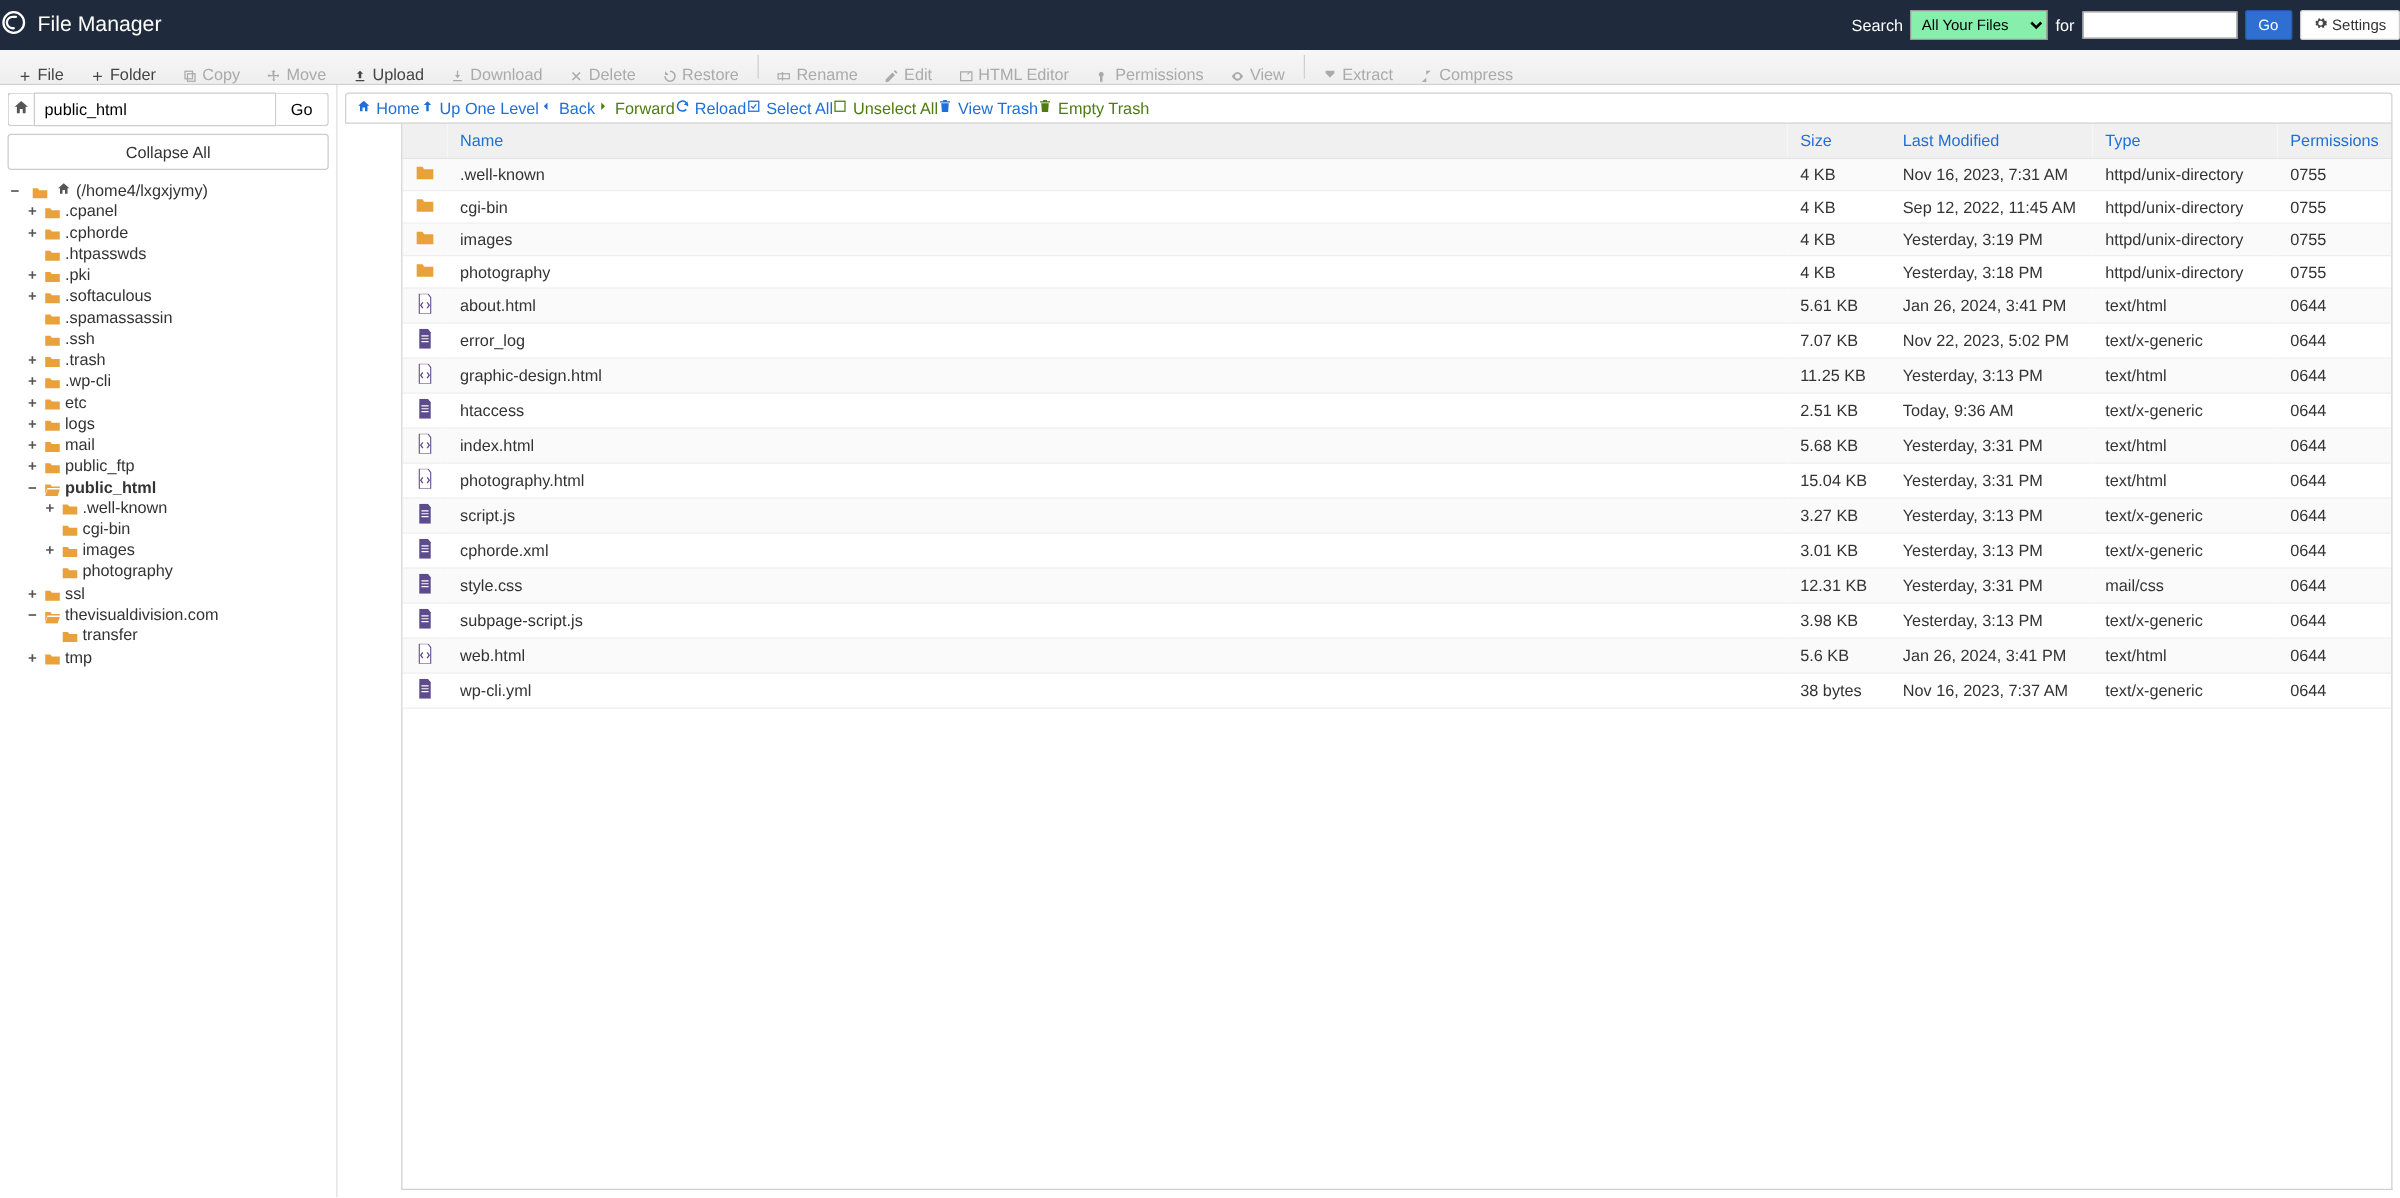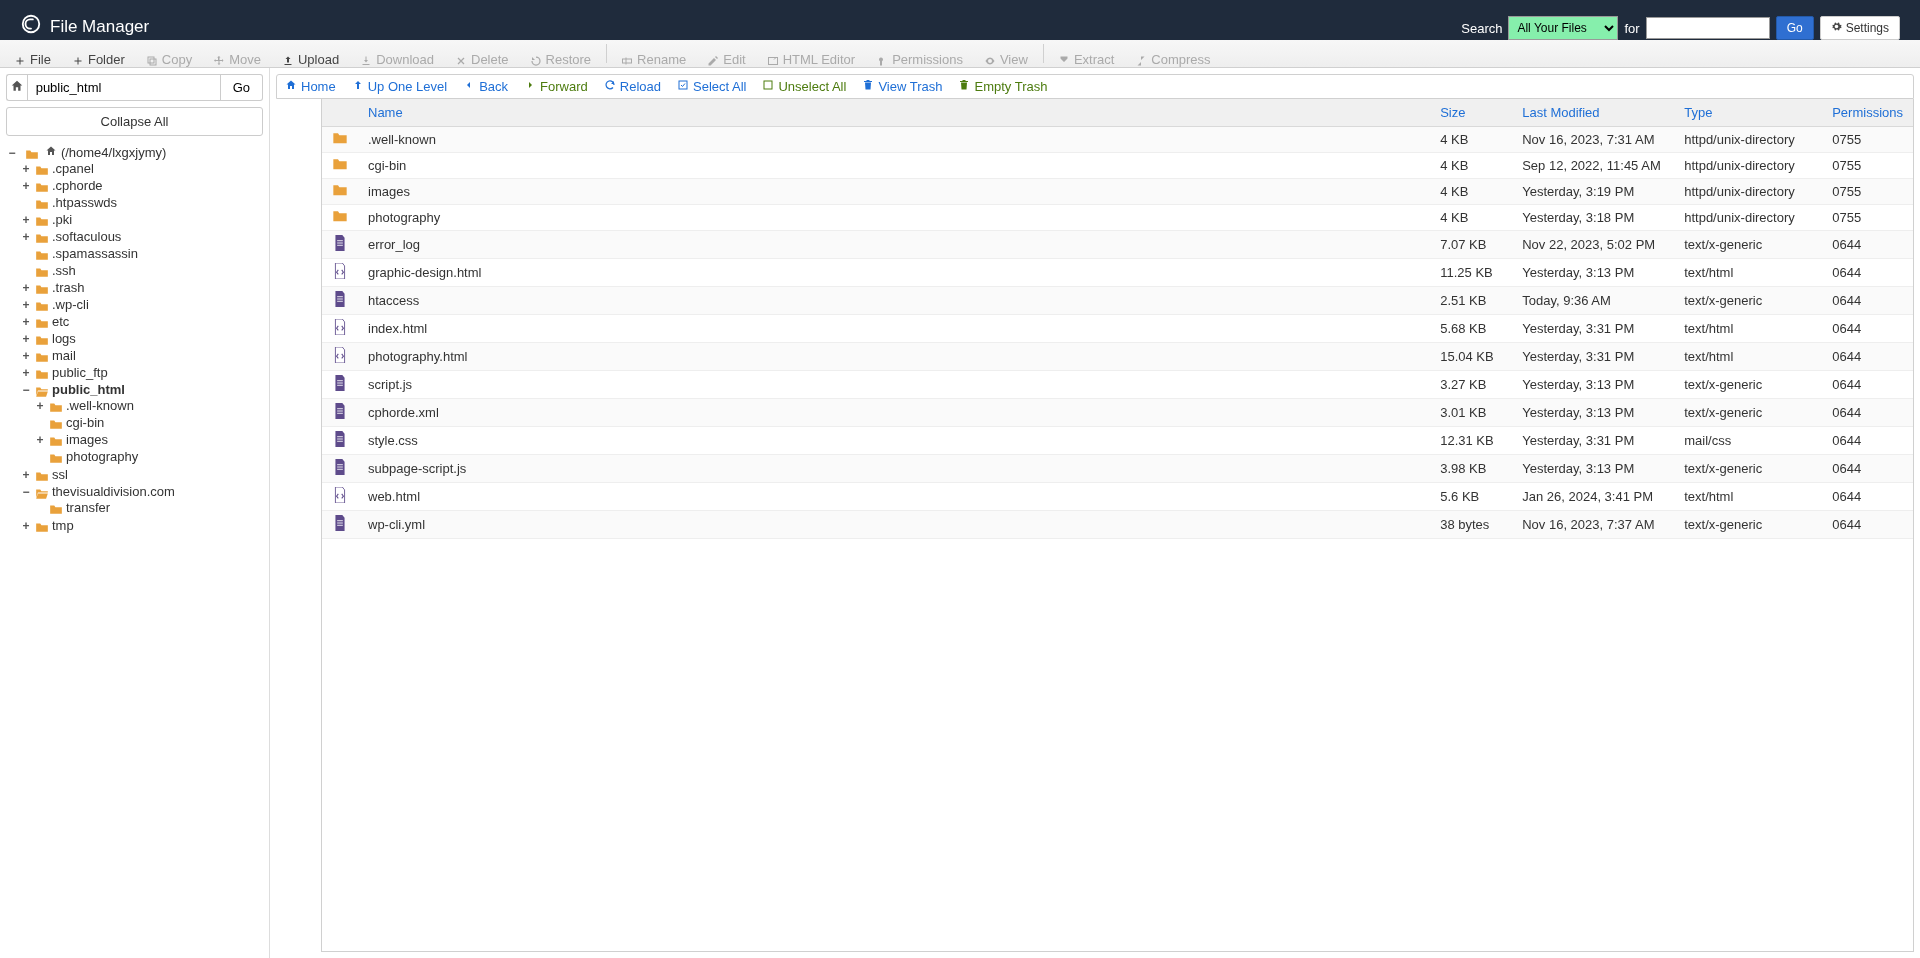--- a/index.html
+++ b/index.html
@@ -1,19 +1,19 @@
 <!DOCTYPE html>
 <html><head>
 <meta charset="utf-8">
 <style>
 * { box-sizing: border-box; margin: 0; padding: 0; }
 body { font-family: -apple-system, BlinkMacSystemFont, "Segoe UI", Arial, sans-serif; font-size: 13px; color: #333; background: #fff; }
 
 
-.header { background: #1f2b3c; color: #fff; height: 40px; display: flex; align-items: flex-end; padding: 0 20px; }
+.header { background: #1f2b3c; color: #fff; height: 40px; display: flex; align-items: center; padding: 0 0; }
 .header-logo { display: flex; align-items: center; gap: 8px; font-size: 17px; font-weight: 500; }
 .header-logo svg { width: 22px; height: 22px; }
 .header-spacer { flex: 1; }
 .header-search { display: flex; align-items: center; gap: 6px; font-size: 13px; }
 .header-search select { font-size: 12px; padding: 3px 4px; width: 110px; background: #86efac; border: 1px solid #999; }
 .header-search input[type="text"] { font-size: 12px; padding: 3px 6px; width: 124px; background: #fff; border: 1px solid #999; }
 .btn-go { background: #2f6fd1; color: #fff; border: 1px solid #2359a8; padding: 4px 10px; font-size: 12px; border-radius: 2px; cursor: pointer; }
 .btn-settings { background: #fff; color: #333; border: 1px solid #ccc; padding: 4px 10px; font-size: 12px; border-radius: 2px; cursor: pointer; display:flex; align-items:center; gap:4px;}
 
 
@@ -44,21 +44,21 @@
 .tree .toggle { display: inline-block; width: 12px; text-align: center; color: #555; cursor: pointer; font-weight: bold; font-size: 12px;}
 .tree .toggle.empty { color: transparent; }
 .tree .folder-icon { color: #e9a13b; display: inline-flex; vertical-align: middle; margin: 0 3px; }
 .tree .folder-icon.open { color: #e9a13b; }
 .tree .home-icon { color: #555; }
 .tree .node-label { cursor: pointer; }
 .tree .node-label.bold { font-weight: bold; }
 .tree ul ul { padding-left: 14px; }
 
 
-.actionbar { border: 1px solid #d0d0d0; border-bottom: 1px solid #d0d0d0; background: #fff; display: flex; align-items: center; padding: 4px 8px; gap: 16px; border-radius: 3px 3px 0 0;}
+.actionbar { border: 1px solid #d0d0d0; border-bottom: 1px solid #d0d0d0; background: #fff; display: flex; align-items: center; padding: 4px 8px; gap: 0; border-radius: 3px 3px 0 0;}
 .action-link { color: #1f6fd6; display: flex; align-items: center; gap: 4px; cursor: pointer; font-size: 13px; }
 .action-link.muted { color: #4d7c0f; }
 .action-link svg { width: 12px; height: 12px; }
 
 
 .table-wrap { flex: 1; border: 1px solid #d0d0d0; border-top: none; overflow: auto; margin-left: 45px; }
 table { width: 100%; border-collapse: collapse; font-size: 13px; }
 thead th { background: #f0f0f0; text-align: left; padding: 6px 10px; border-bottom: 1px solid #d9d9d9; color: #1f6fd6; font-weight: normal; position: sticky; top: 0;}
 thead th:first-child { width: 32px; }
 tbody td { padding: 4px 10px; border-bottom: 1px solid #eee; }
@@ -491,20 +491,33 @@
                     <path d="M2 3h7l2 3h11v12H2z"></path>
                   </svg>
                 </span></td>
               <td>photography</td>
               <td>4 KB</td>
               <td>Yesterday, 3:18 PM</td>
               <td>httpd/unix-directory</td>
               <td>0755</td>
             </tr>
             <tr>
+              <td class="col-icon"><span class="file-icon icon-html">
+                  <svg width="14" height="16" viewBox="0 0 24 28" fill="currentColor">
+                    <path d="M4 0h12l4 5v23H4z" fill="#fff" stroke="#5e4b8b" stroke-width="1.5"></path>
+                    <path d="M9 12l-3 4 3 4M15 12l3 4-3 4" stroke="#5e4b8b" stroke-width="1.8" fill="none"></path>
+                  </svg>
+                </span></td>
+              <td>about.html</td>
+              <td>5.61 KB</td>
+              <td>Jan 26, 2024, 3:41 PM</td>
+              <td>text/html</td>
+              <td>0644</td>
+            </tr>
+            <tr>
               <td class="col-icon"><span class="file-icon icon-doc">
                   <svg width="14" height="16" viewBox="0 0 24 28" fill="currentColor">
                     <path d="M4 0h12l4 5v23H4z"></path>
                     <path d="M7 10h10M7 14h10M7 18h10" stroke="#fff" stroke-width="1.5"></path>
                   </svg>
                 </span></td>
               <td>error_log</td>
               <td>7.07 KB</td>
               <td>Nov 22, 2023, 5:02 PM</td>
               <td>text/x-generic</td>

